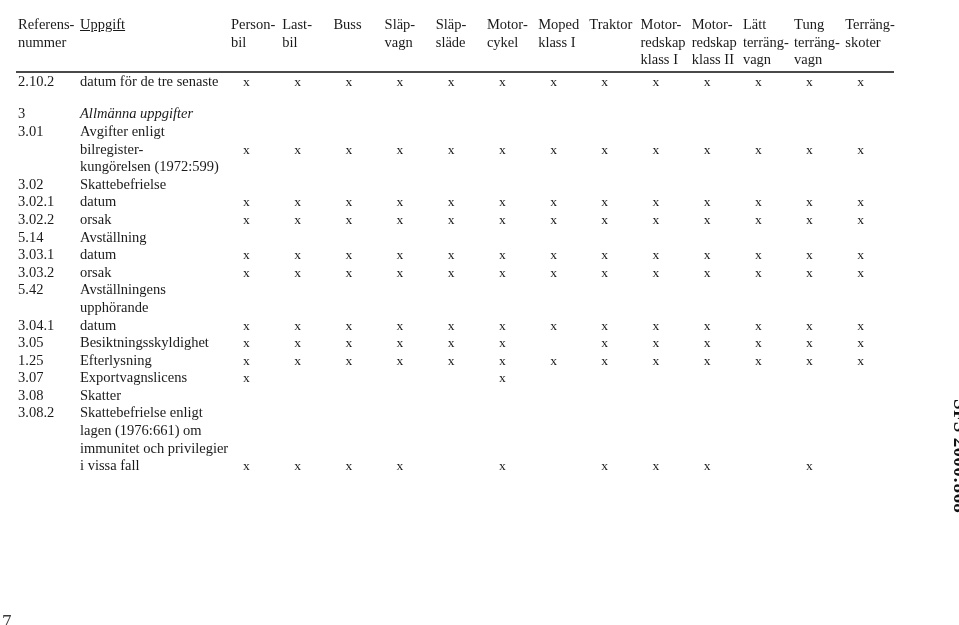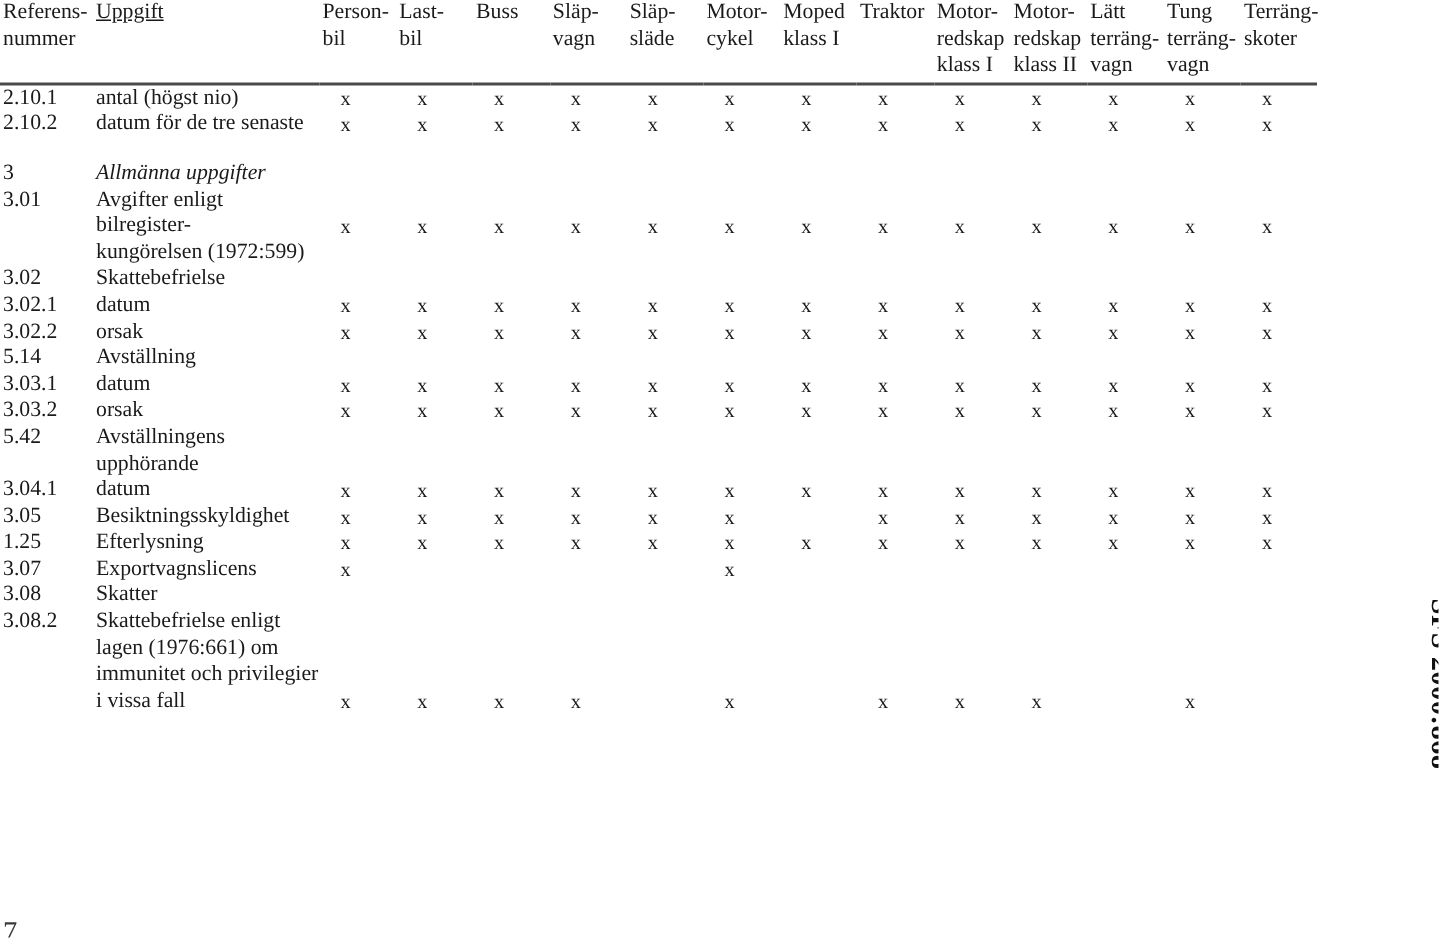--- a/index.html
+++ b/index.html
@@ -20,21 +20,21 @@
     position: absolute;
     left: 0; top: 0;
     width: 959px;
     height: 625px;
   }
 
   table.reg {
     border-collapse: collapse;
     table-layout: fixed;
     width: 856px;
-    margin: 0;
+    margin: 16px;
     padding: 18px;
   }
 
   table.reg col.c-ref   { width: 62px; }
   table.reg col.c-task  { width: 151px; }
   table.reg col.c-veh   { width: 51.2px; }
 
   table.reg th, table.reg td {
     padding: 0;
     margin: 0;
@@ -166,37 +166,20 @@
 vagn</th>
           <th class="h-veh">Terräng-
 skoter</th>
         </tr>
       <tr class="rule-row">
         <th colspan="15"></th>
       </tr>
     </thead>
     <tbody id="tbody">
         <tr>
-          <td class="b-ref">2.10.1</td>
-          <td class="b-task">antal (högst nio)</td>
-          <td class="b-mark">x</td>
-          <td class="b-mark">x</td>
-          <td class="b-mark">x</td>
-          <td class="b-mark">x</td>
-          <td class="b-mark">x</td>
-          <td class="b-mark">x</td>
-          <td class="b-mark">x</td>
-          <td class="b-mark">x</td>
-          <td class="b-mark">x</td>
-          <td class="b-mark">x</td>
-          <td class="b-mark">x</td>
-          <td class="b-mark">x</td>
-          <td class="b-mark">x</td>
-        </tr>
-        <tr>
           <td class="b-ref">2.10.2</td>
           <td class="b-task">datum för de tre senaste</td>
           <td class="b-mark">x</td>
           <td class="b-mark">x</td>
           <td class="b-mark">x</td>
           <td class="b-mark">x</td>
           <td class="b-mark">x</td>
           <td class="b-mark">x</td>
           <td class="b-mark">x</td>
           <td class="b-mark">x</td>

